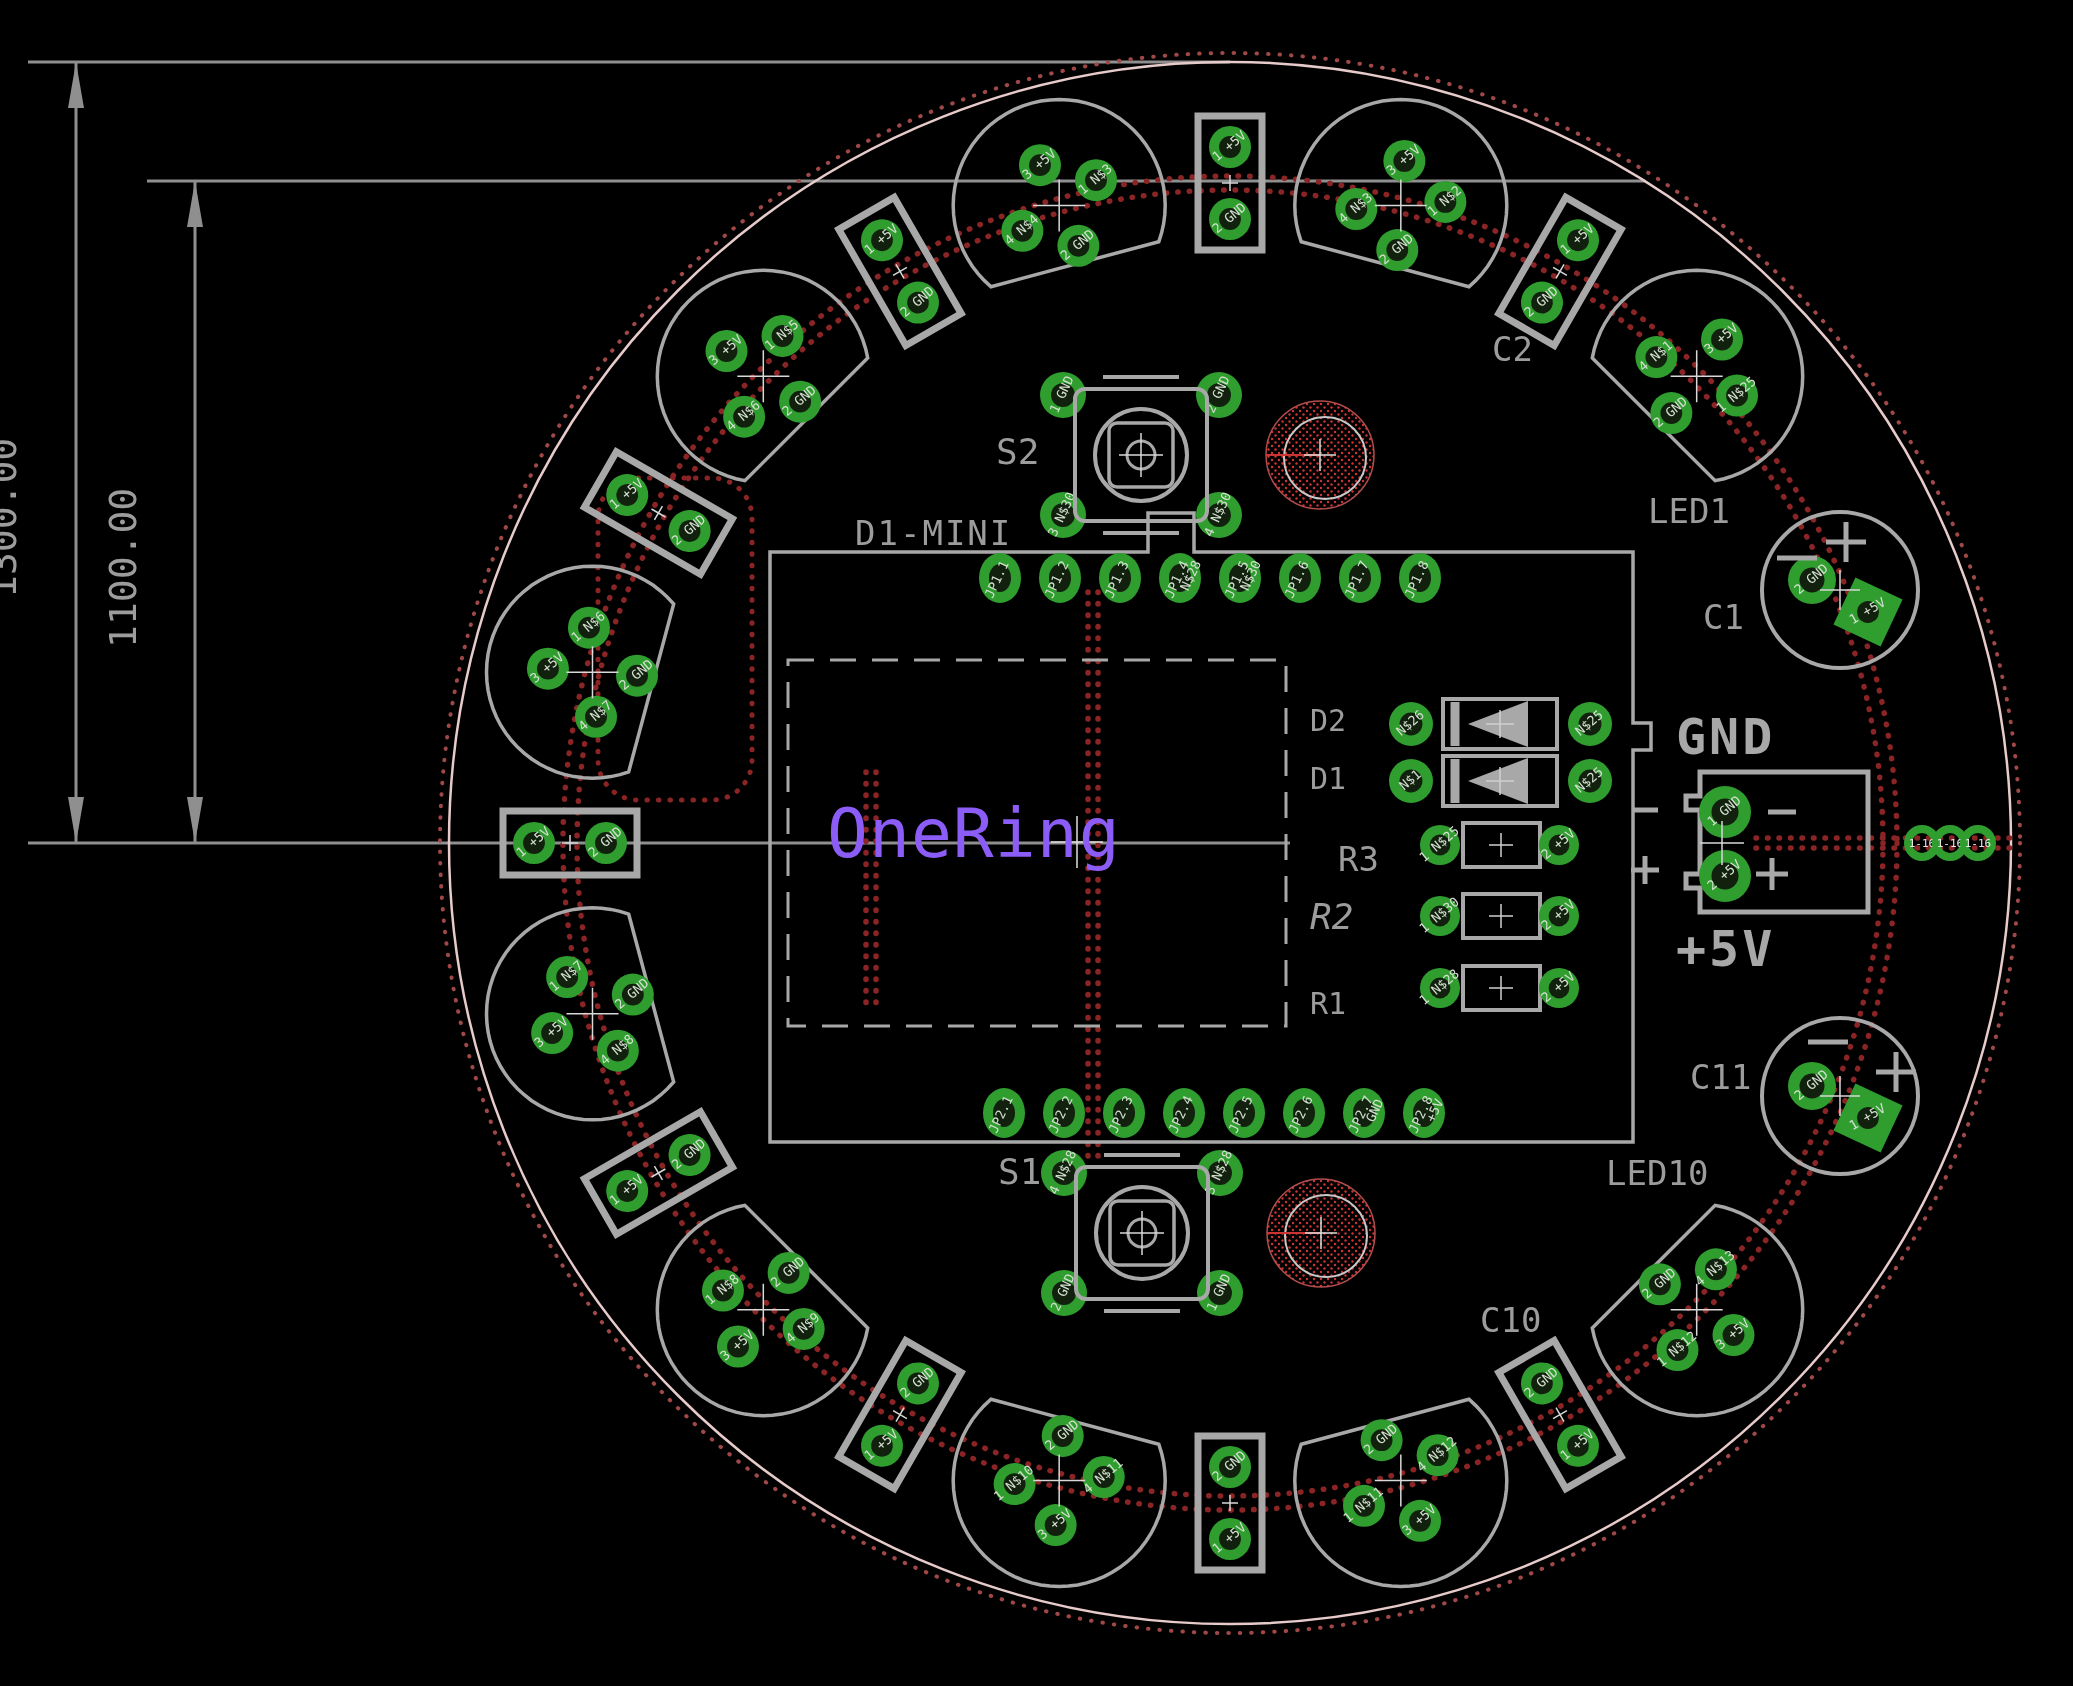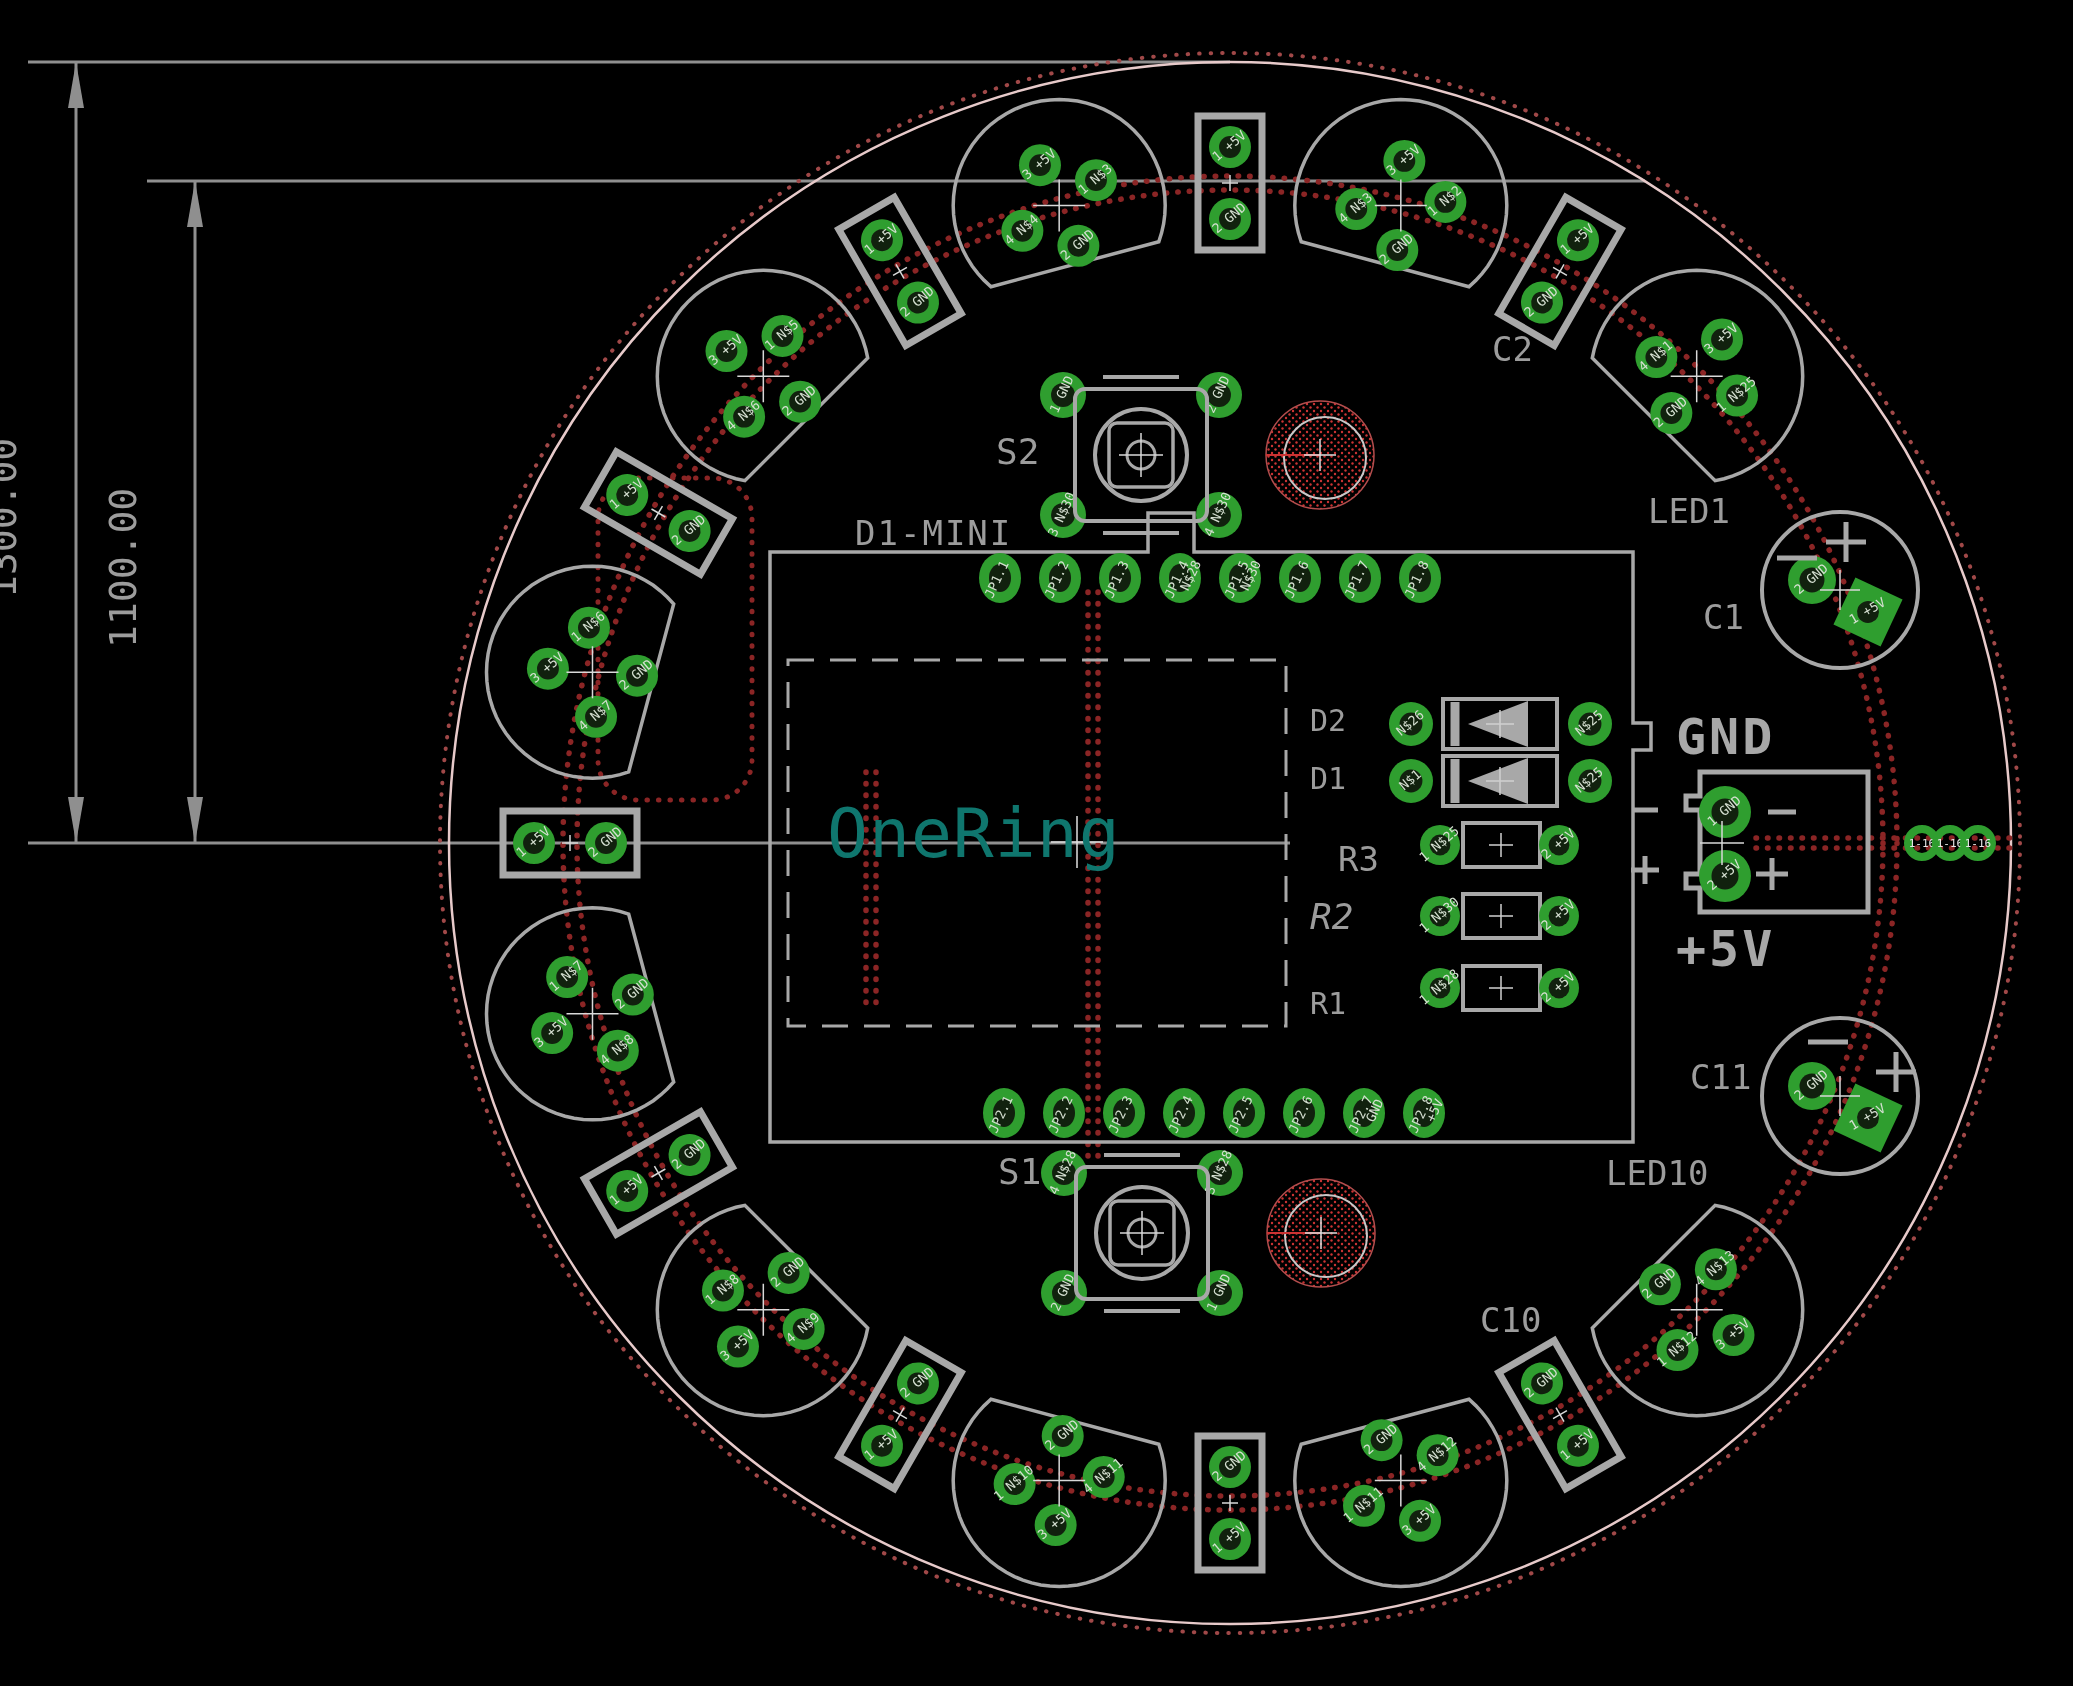--- a/index.html
+++ b/index.html
@@ -707,21 +707,21 @@
       <g>
         <circle cx="1978" cy="843" r="14" fill="none" stroke="#2f9e2f" stroke-width="8"></circle>
         <text x="1978" y="847" fill="#e8e8e8" font-size="11" text-anchor="middle" font-family="DejaVu Sans Mono, monospace">1-16</text>
       </g>
     </svg>
 
   <div class="lbl rot" style="left:22px;top:560px;font-size:38px;">1300.00</div>
   <div class="lbl rot" style="left:142px;top:610px;font-size:38px;">1100.00</div>
 
   <div class="lbl" style="left:855px;top:516px;font-size:34px;letter-spacing:2px;text-align:right;">D1-MINI</div>
-  <div class="lbl" style="left:827px;top:800px;font-size:68px;letter-spacing:1px;color:#0f766e;">OneRing</div>
+  <div class="lbl" style="left:827px;top:800px;font-size:68px;letter-spacing:1px;color:#8b5cf6;">OneRing</div>
 
   <div class="lbl" style="left:996px;top:434px;font-size:36px;">S2</div>
   <div class="lbl" style="left:998px;top:1154px;font-size:36px;">S1</div>
 
   <div class="lbl big" style="left:1676px;top:712px;font-size:50px;font-weight:bold;letter-spacing:3px;">GND</div>
   <div class="lbl big" style="left:1676px;top:924px;font-size:50px;font-weight:bold;letter-spacing:3px;">+5V</div>
 
   <div class="lbl" style="left:1703px;top:600px;font-size:34px;">C1</div>
   <div class="lbl" style="left:1492px;top:332px;font-size:34px;">C2</div>
   <div class="lbl" style="left:1480px;top:1303px;font-size:34px;text-align:right;">C10</div>

